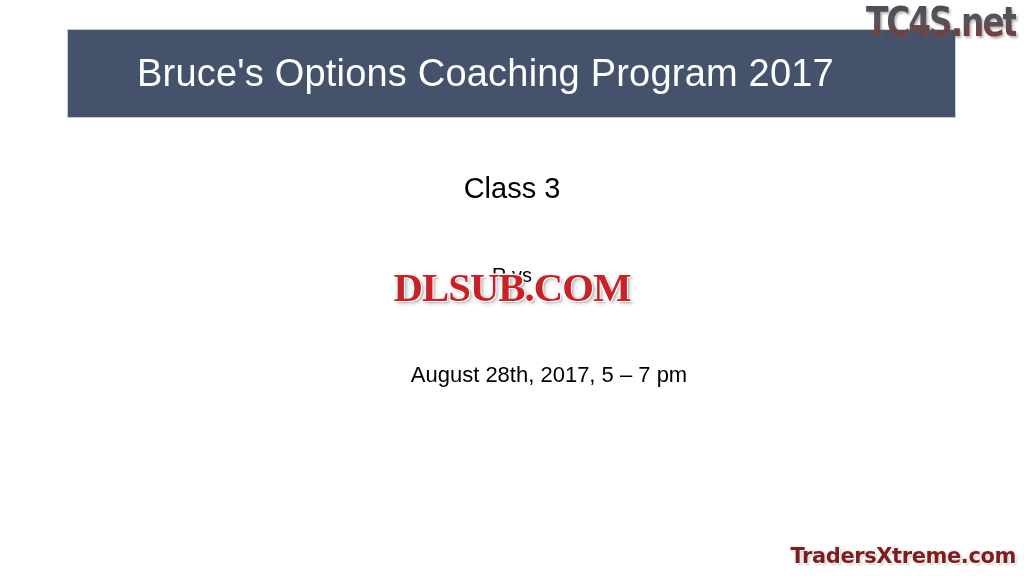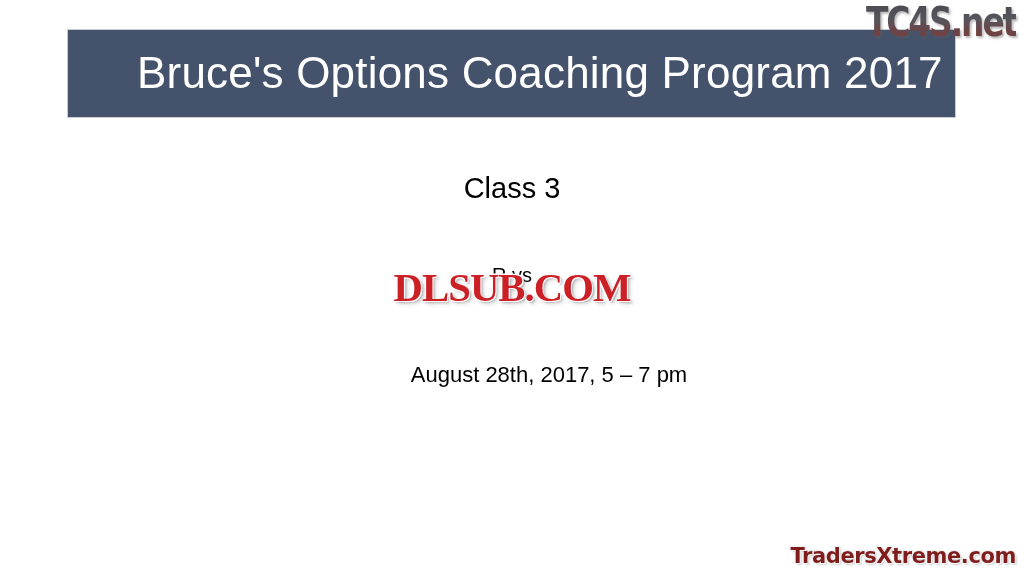--- a/index.html
+++ b/index.html
@@ -30,21 +30,21 @@
     background: #44536b;
     box-shadow: 0 0 0 1px #c9ccd4;
     z-index: 3;
   }
   #title-text {
     position: absolute;
     left: 69px;
     top: 50%;
     transform: translateY(-52%);
     color: #ffffff;
-    font-size: 44px;
+    font-size: 38px;
     font-weight: 400;
     letter-spacing: 0.2px;
     white-space: nowrap;
     font-family: "Liberation Sans", "DejaVu Sans", sans-serif;
   }
 
   
   #body-block {
     position: absolute;
     left: 0;

